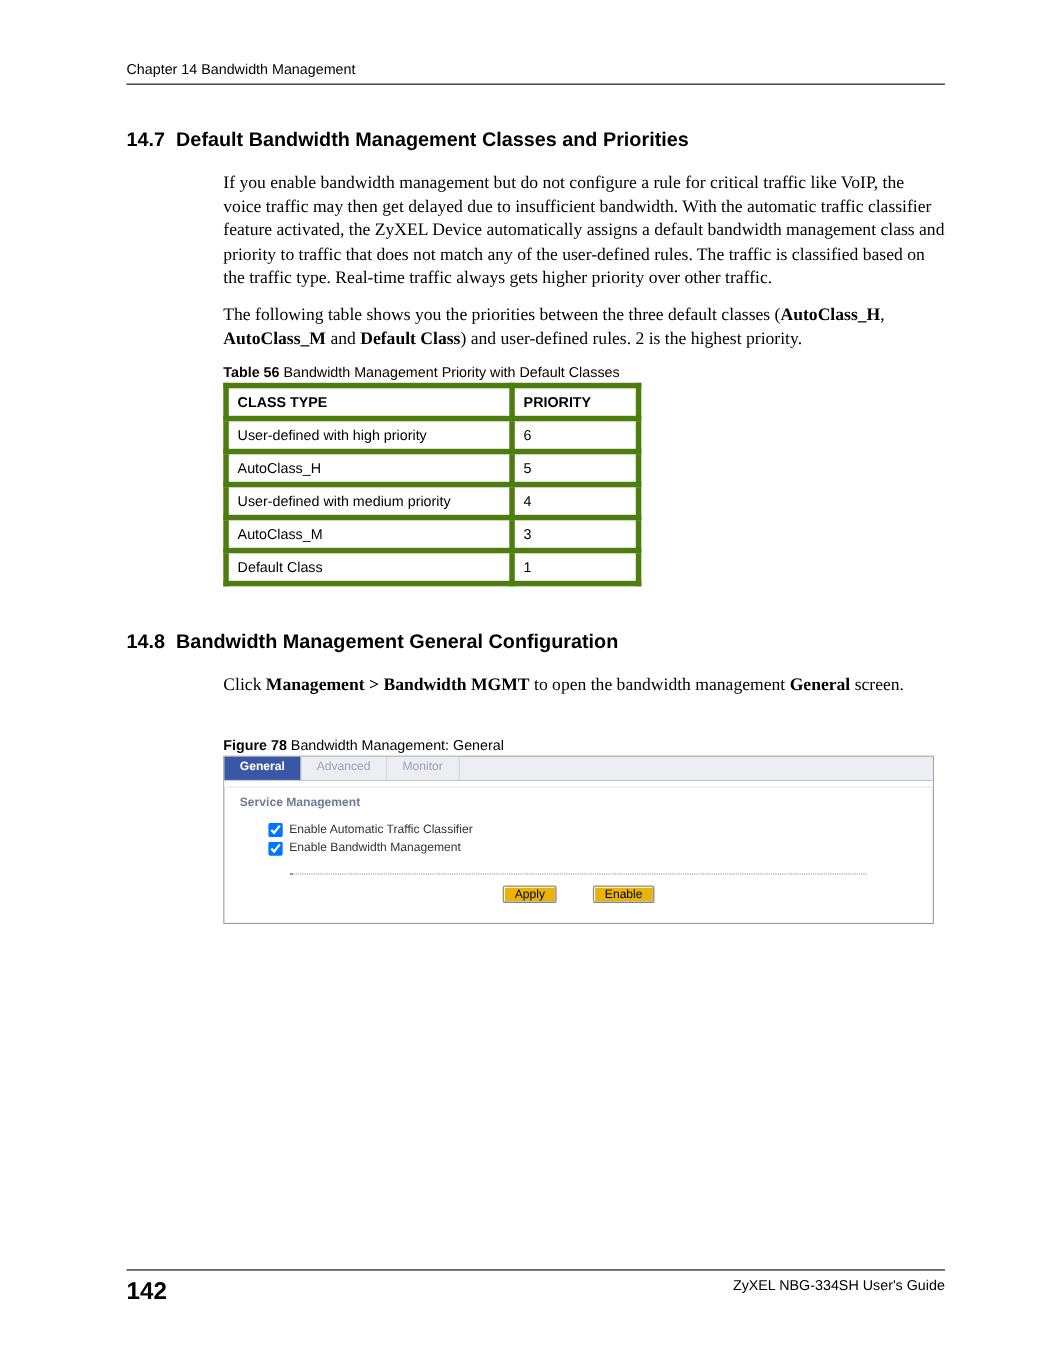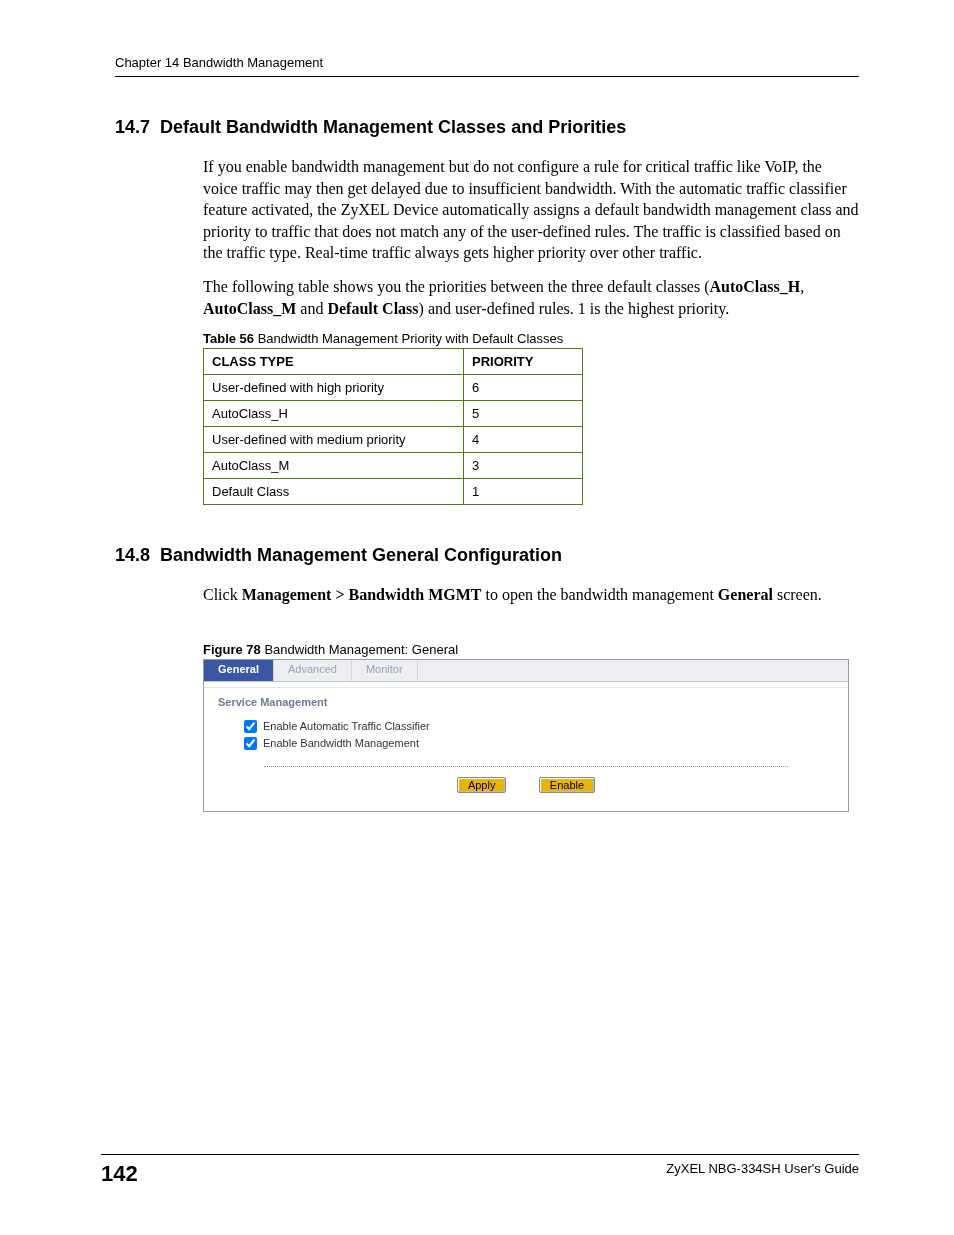--- a/index.html
+++ b/index.html
@@ -39,21 +39,21 @@
     margin-top: 6px;
     margin-bottom: 2px;
   }
   .table-caption b, .figure-caption b { font-weight: bold; }
   table.priority {
     border-collapse: collapse;
     margin-left: 88px;
     width: 380px;
   }
   table.priority th, table.priority td {
-    border: 1px solid #4d7c0f;
+    border: 5px solid #4d7c0f;
     font-family: Arial, Helvetica, sans-serif;
     font-size: 13px;
     padding: 5px 8px;
     text-align: left;
   }
   table.priority th {
     font-weight: bold;
   }
   table.priority th:first-child, table.priority td:first-child { width: 260px; }
   .figure-wrap {
@@ -111,21 +111,21 @@
     padding: 1px 10px;
     margin: 0 14px;
     background: #eab308;
     border: 1px solid #888;
     border-radius: 2px;
     box-shadow: inset -1px -1px 0 #bbb, inset 1px 1px 0 #fff;
   }
   .footer {
     position: absolute;
     bottom: 48px;
-    left: 101px;
+    left: 115px;
     right: 95px;
     border-top: 1px solid #000;
     padding-top: 6px;
     display: flex;
     justify-content: space-between;
     align-items: flex-start;
     font-family: Arial, Helvetica, sans-serif;
   }
   .page-num { font-size: 22px; font-weight: bold; }
   .guide-name { font-size: 13px; }
@@ -136,21 +136,21 @@
 
 <div class="header-line">Chapter 14 Bandwidth Management</div>
 
 <h2 class="section-heading">
   <span>14.7</span>&nbsp;&nbsp;<span>Default Bandwidth Management Classes and Priorities</span>
 </h2>
 
 <p class="body-text">If you enable bandwidth management but do not configure a rule for critical traffic like VoIP, the voice traffic may then get delayed due to insufficient bandwidth. With the automatic traffic classifier feature activated, the ZyXEL Device automatically assigns a default bandwidth management class and priority to traffic that does not match any of the user-defined rules. The traffic is classified based on the traffic type. Real-time traffic always gets higher priority over other traffic.</p>
 
 <p class="body-text">
-  <span>The following table shows you the priorities between the three default classes (</span><b>AutoClass_H</b><span>, </span><b>AutoClass_M</b><span> and </span><b>Default Class</b><span>) and user-defined rules. 1 is the highest priority.</span>
+  <span>The following table shows you the priorities between the three default classes (</span><b>AutoClass_H</b><span>, </span><b>AutoClass_M</b><span> and </span><b>Default Class</b><span>) and user-defined rules. 2 is the highest priority.</span>
 </p>
 
 <div class="table-caption">
   <b>Table 56</b><span>   Bandwidth Management Priority with Default Classes</span>
 </div>
 
 <table class="priority">
   <thead>
     <tr>
       <th>CLASS TYPE</th>

